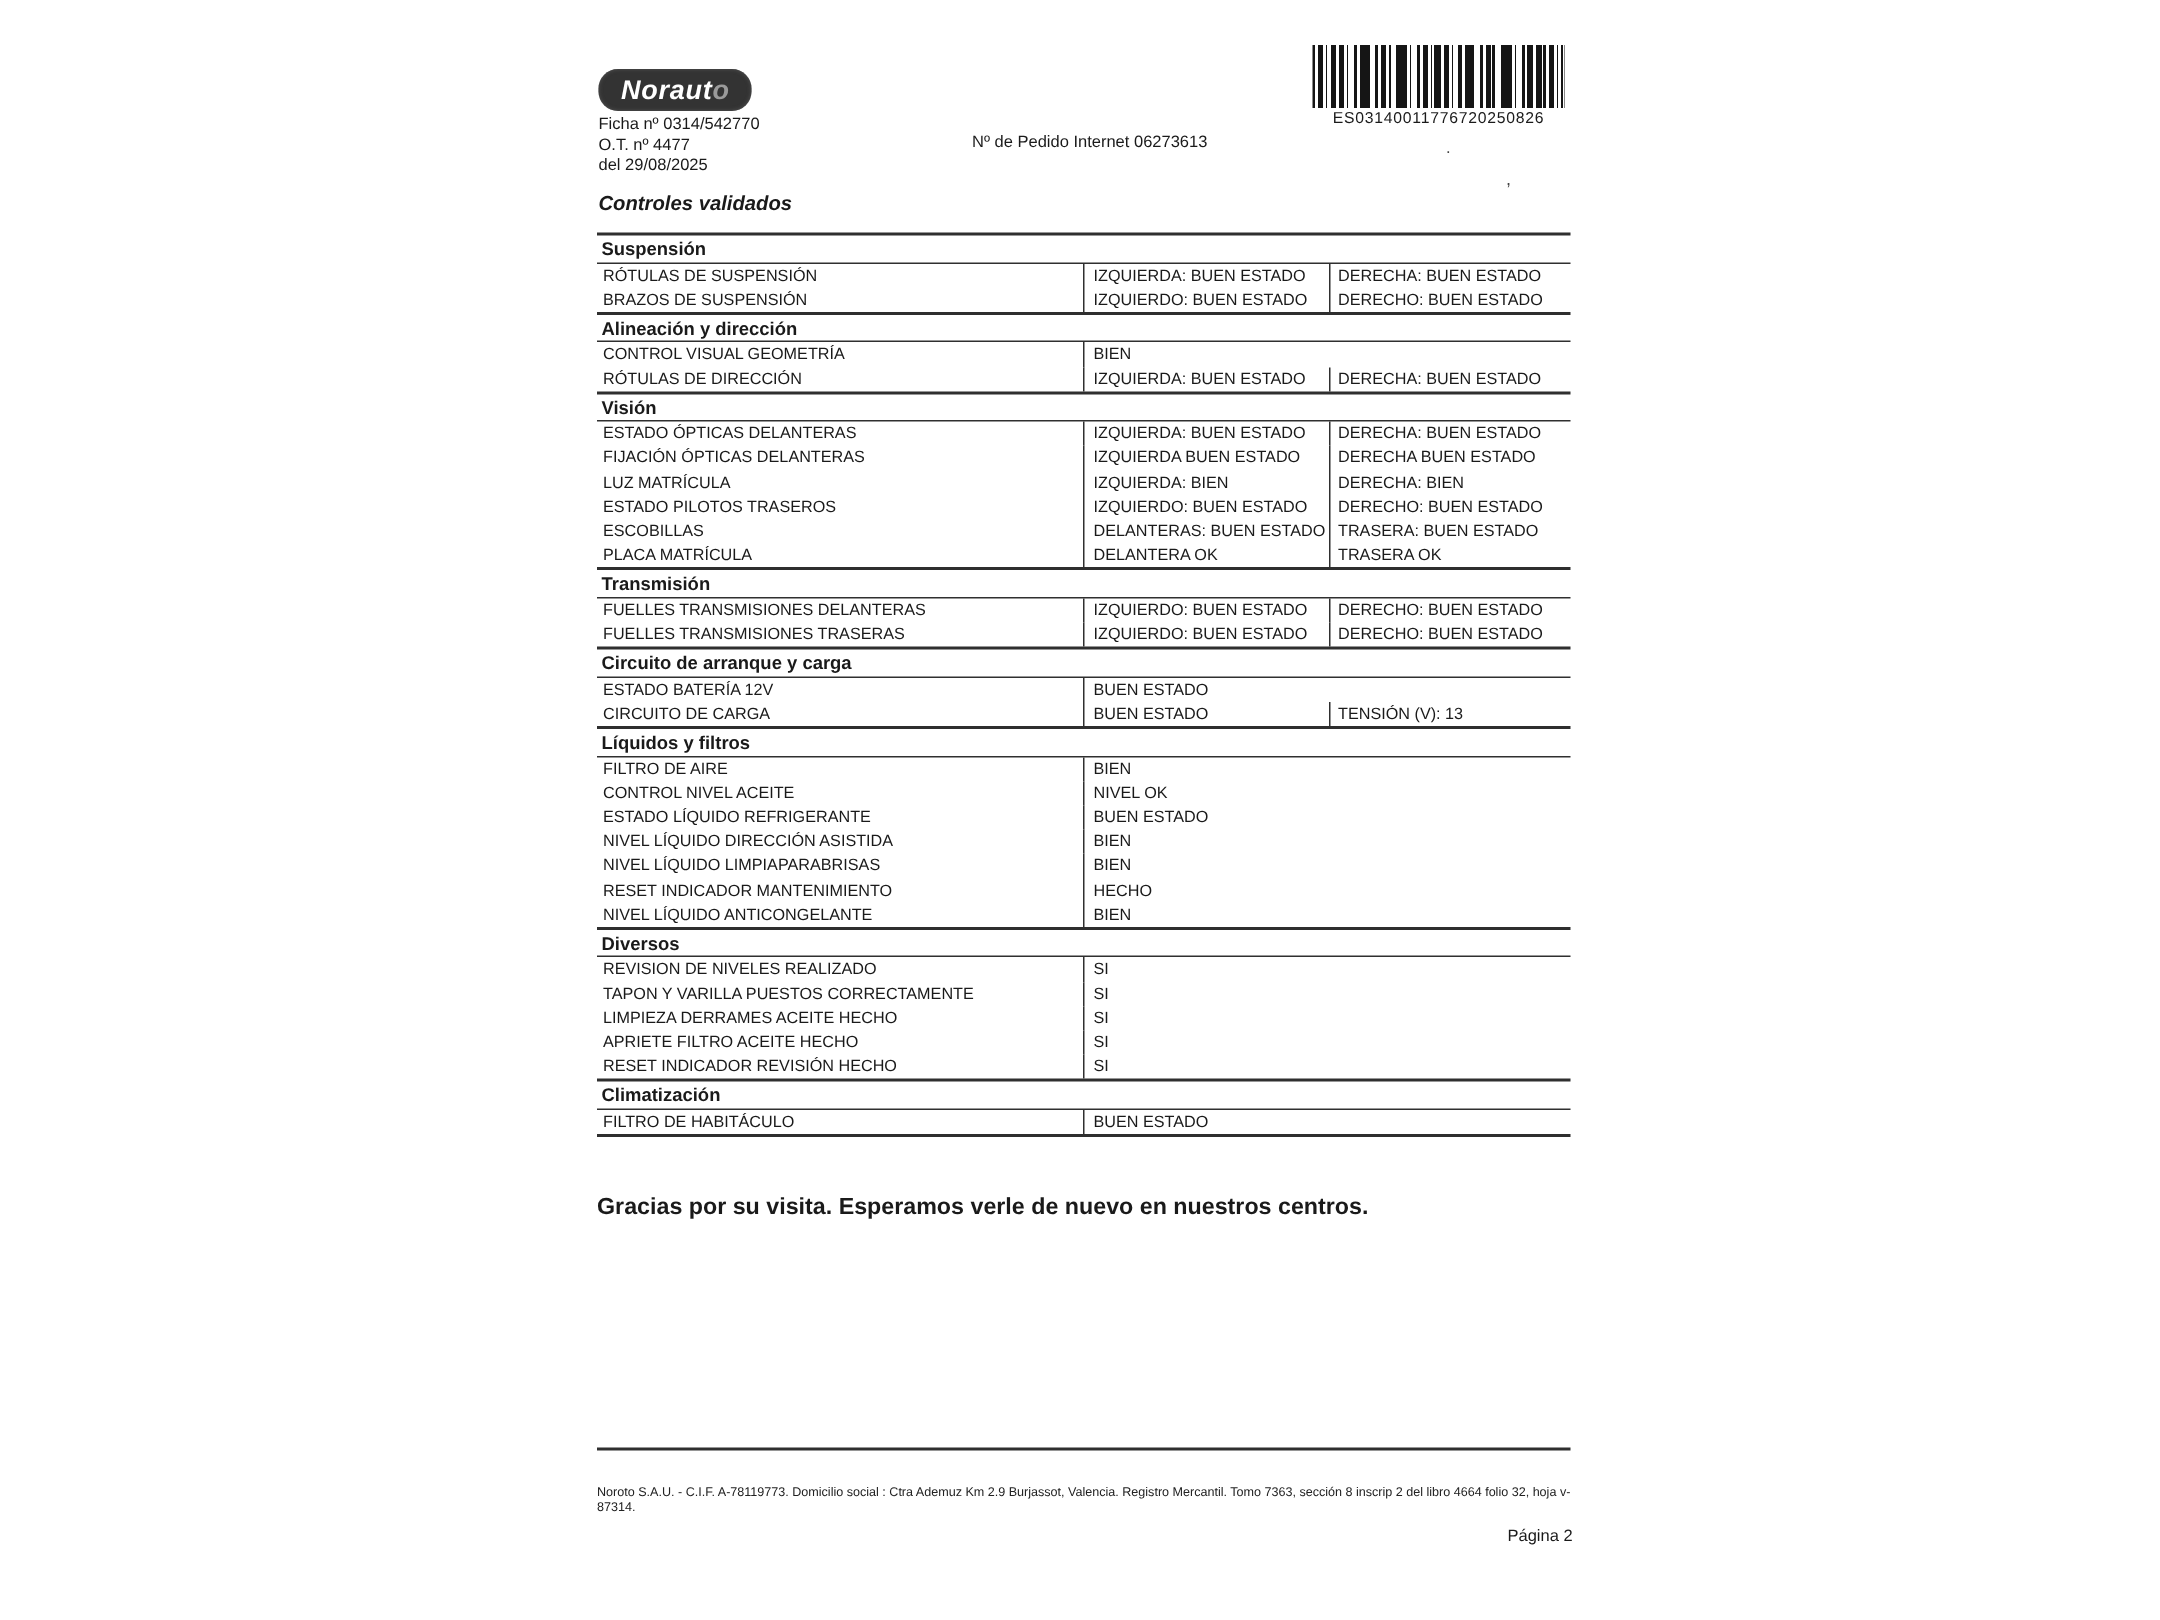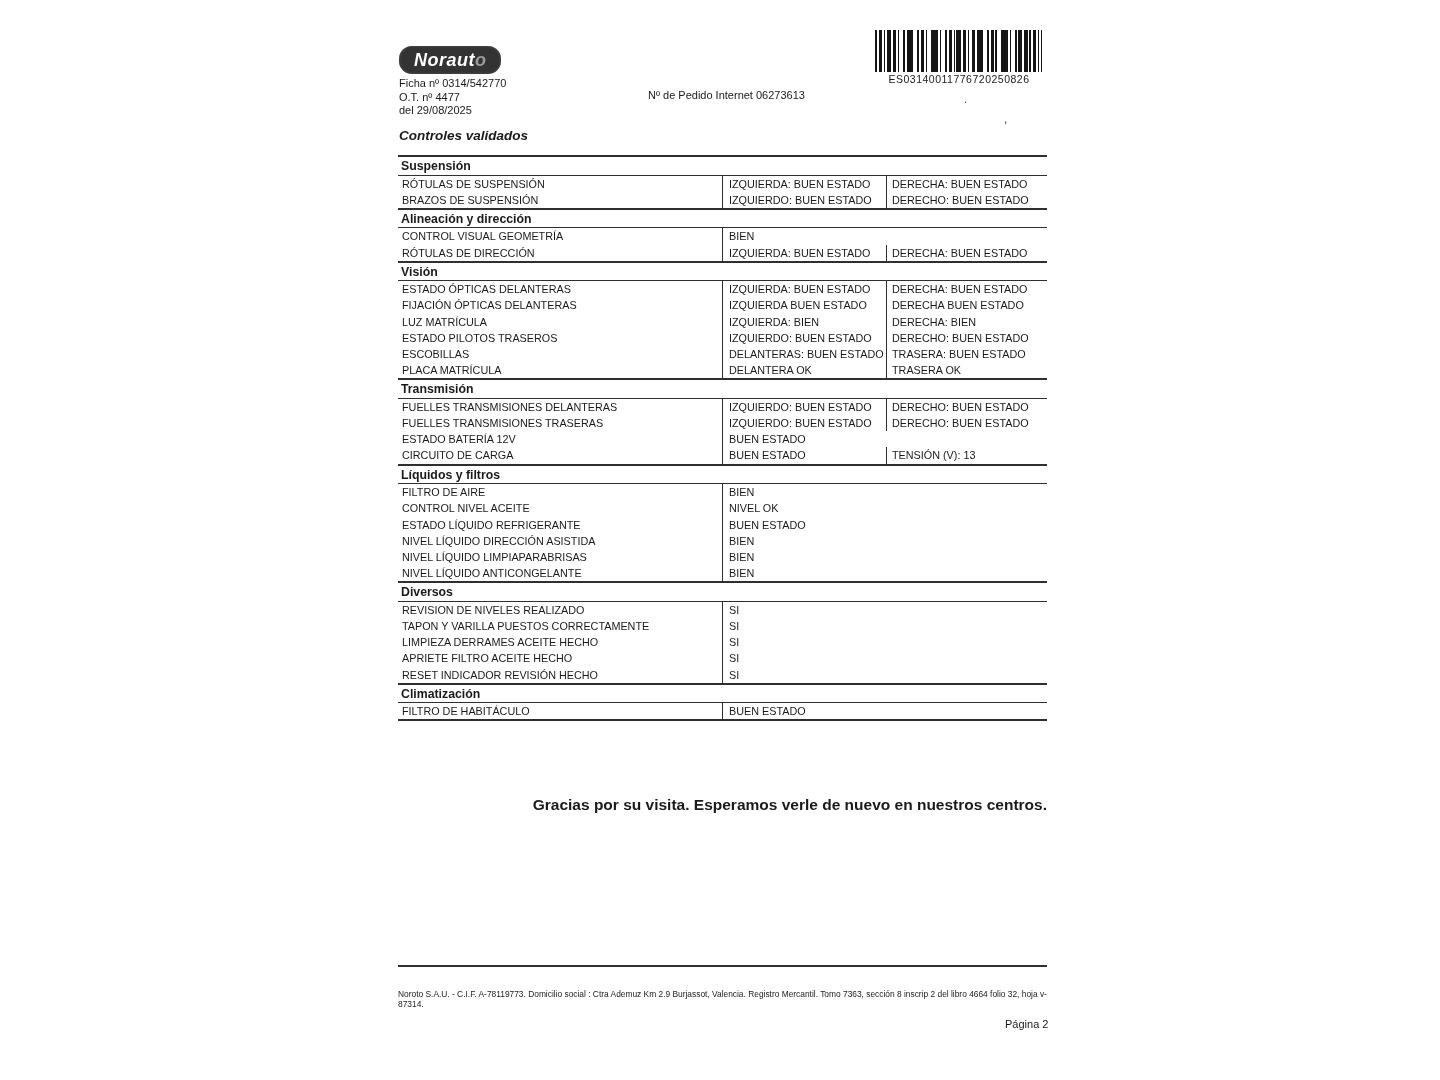--- a/index.html
+++ b/index.html
@@ -41,21 +41,21 @@
     height:20.5px; line-height:17px; padding:1px 0 0 3px;
     font-size:12.3px; font-weight:bold; }
   .r { display:flex; height:16.2px; line-height:16.2px; font-size:10.8px;align-items:center; }
   .r .c1 { width:324px; padding-left:4px; overflow:hidden; white-space:nowrap; }
   .r .c2 { width:164px; padding-left:6px; border-left:1px solid #2f2f2f;
     overflow:hidden; white-space:nowrap; }
   .r .c3 { flex:1; padding-left:5px; border-left:1px solid #2f2f2f;
     overflow:hidden; white-space:nowrap; }
 
   
-  .thanks { position:absolute; left:398px; top:796px; width:649px; text-align:right;
+  .thanks { position:absolute; left:398px; top:796px; width:649px; text-align:left;
     font-size:15.5px; font-weight:bold; }
 
   
   .footer-rule { position:absolute; left:398px; top:965px; width:649px; height:2px;
     background:#2f2f2f; }
   .footer-legal { position:absolute; left:398px; top:972px; width:649px;
     font-size:8.4px; color:#222;margin-top:17px; }
   .page-number { position:absolute; left:1005px; top:1018px; font-size:11px; }
 </style>
 </head>
@@ -149,20 +149,21 @@
       <div class="c1">FUELLES TRANSMISIONES DELANTERAS</div>
       <div class="c2">IZQUIERDO: BUEN ESTADO</div>
       <div class="c3">DERECHO: BUEN ESTADO</div>
     </div>
     <div class="r">
       <div class="c1">FUELLES TRANSMISIONES TRASERAS</div>
       <div class="c2">IZQUIERDO: BUEN ESTADO</div>
       <div class="c3">DERECHO: BUEN ESTADO</div>
     </div>
 
+    <div class="sh">Circuito de arranque y carga</div>
     <div class="r">
       <div class="c1">ESTADO BATERÍA 12V</div>
       <div class="c2">BUEN ESTADO</div>
       <div class="c3"></div>
     </div>
     <div class="r">
       <div class="c1">CIRCUITO DE CARGA</div>
       <div class="c2">BUEN ESTADO</div>
       <div class="c3">TENSIÓN (V): 13</div>
     </div>
@@ -187,20 +188,25 @@
       <div class="c1">NIVEL LÍQUIDO DIRECCIÓN ASISTIDA</div>
       <div class="c2">BIEN</div>
       <div class="c3"></div>
     </div>
     <div class="r">
       <div class="c1">NIVEL LÍQUIDO LIMPIAPARABRISAS</div>
       <div class="c2">BIEN</div>
       <div class="c3"></div>
     </div>
     <div class="r">
+      <div class="c1">RESET INDICADOR MANTENIMIENTO</div>
+      <div class="c2">HECHO</div>
+      <div class="c3"></div>
+    </div>
+    <div class="r">
       <div class="c1">NIVEL LÍQUIDO ANTICONGELANTE</div>
       <div class="c2">BIEN</div>
       <div class="c3"></div>
     </div>
 
     <div class="sh">Diversos</div>
     <div class="r">
       <div class="c1">REVISION DE NIVELES REALIZADO</div>
       <div class="c2">SI</div>
       <div class="c3"></div>

